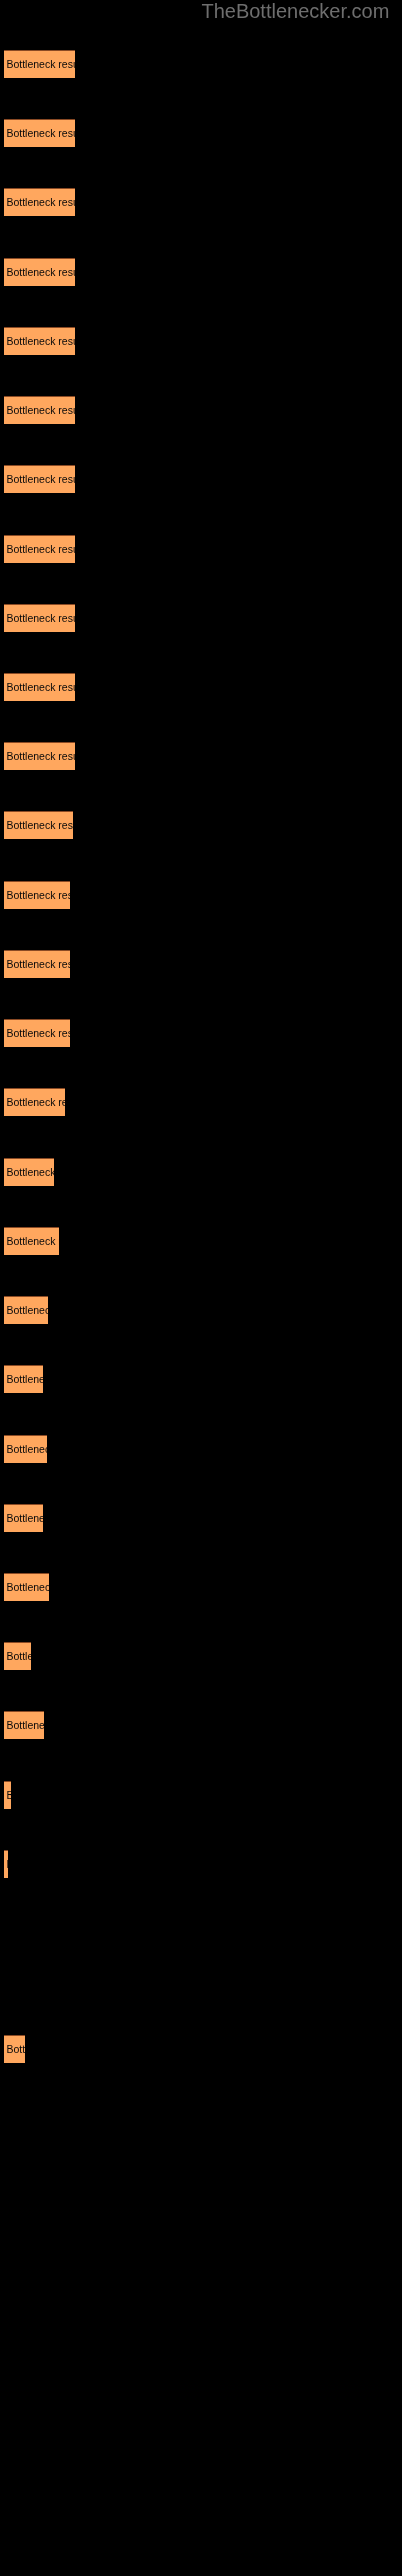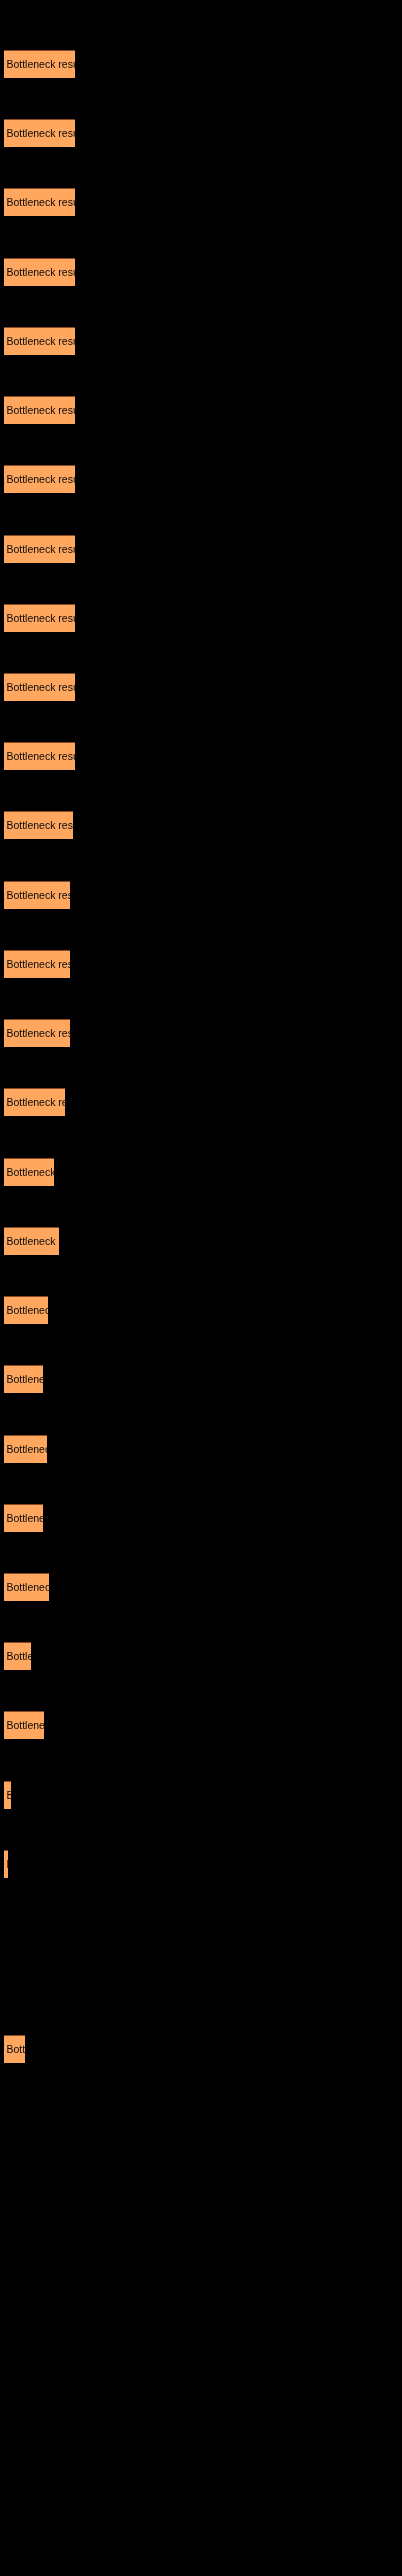--- a/index.html
+++ b/index.html
@@ -73,20 +73,21 @@
   }
   .bar-clip .bar-label{
     left:2.4px;
   }
 </style>
 </head>
 <body>
 
 <div id="chart-root">
 
+  <div id="site-title">TheBottlenecker.com</div>
 
   <div id="plot-area">
       <div class="bar-row" style="top: 50px; height: 28px;">
         <div class="bar-clip" style="width: 71px; height: 28px;">
           <div class="bar" style="left: 0px; width: 71px; height: 28px;"></div>
           <div class="bar-label">Bottleneck result</div>
         </div>
       </div>
       <div class="bar-row" style="top: 119px; height: 28px;">
         <div class="bar-clip" style="width: 71px; height: 28px;">

